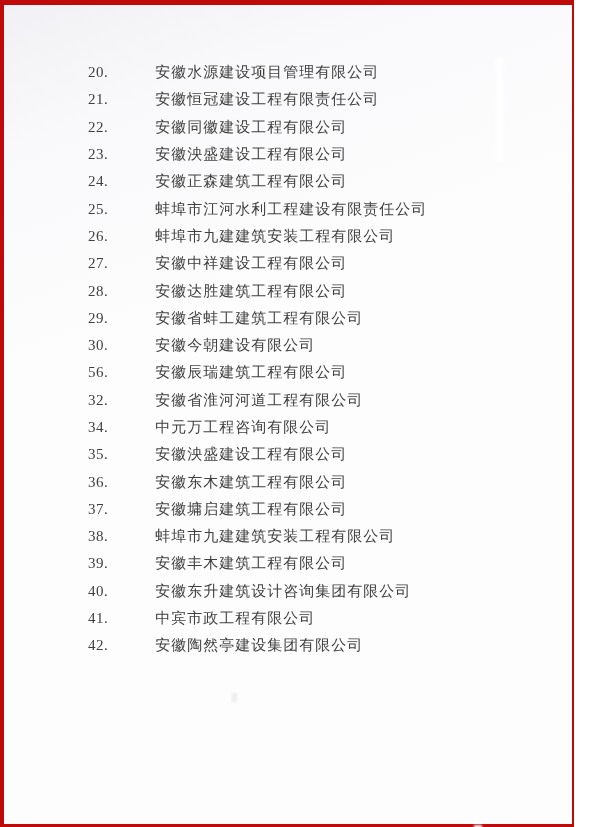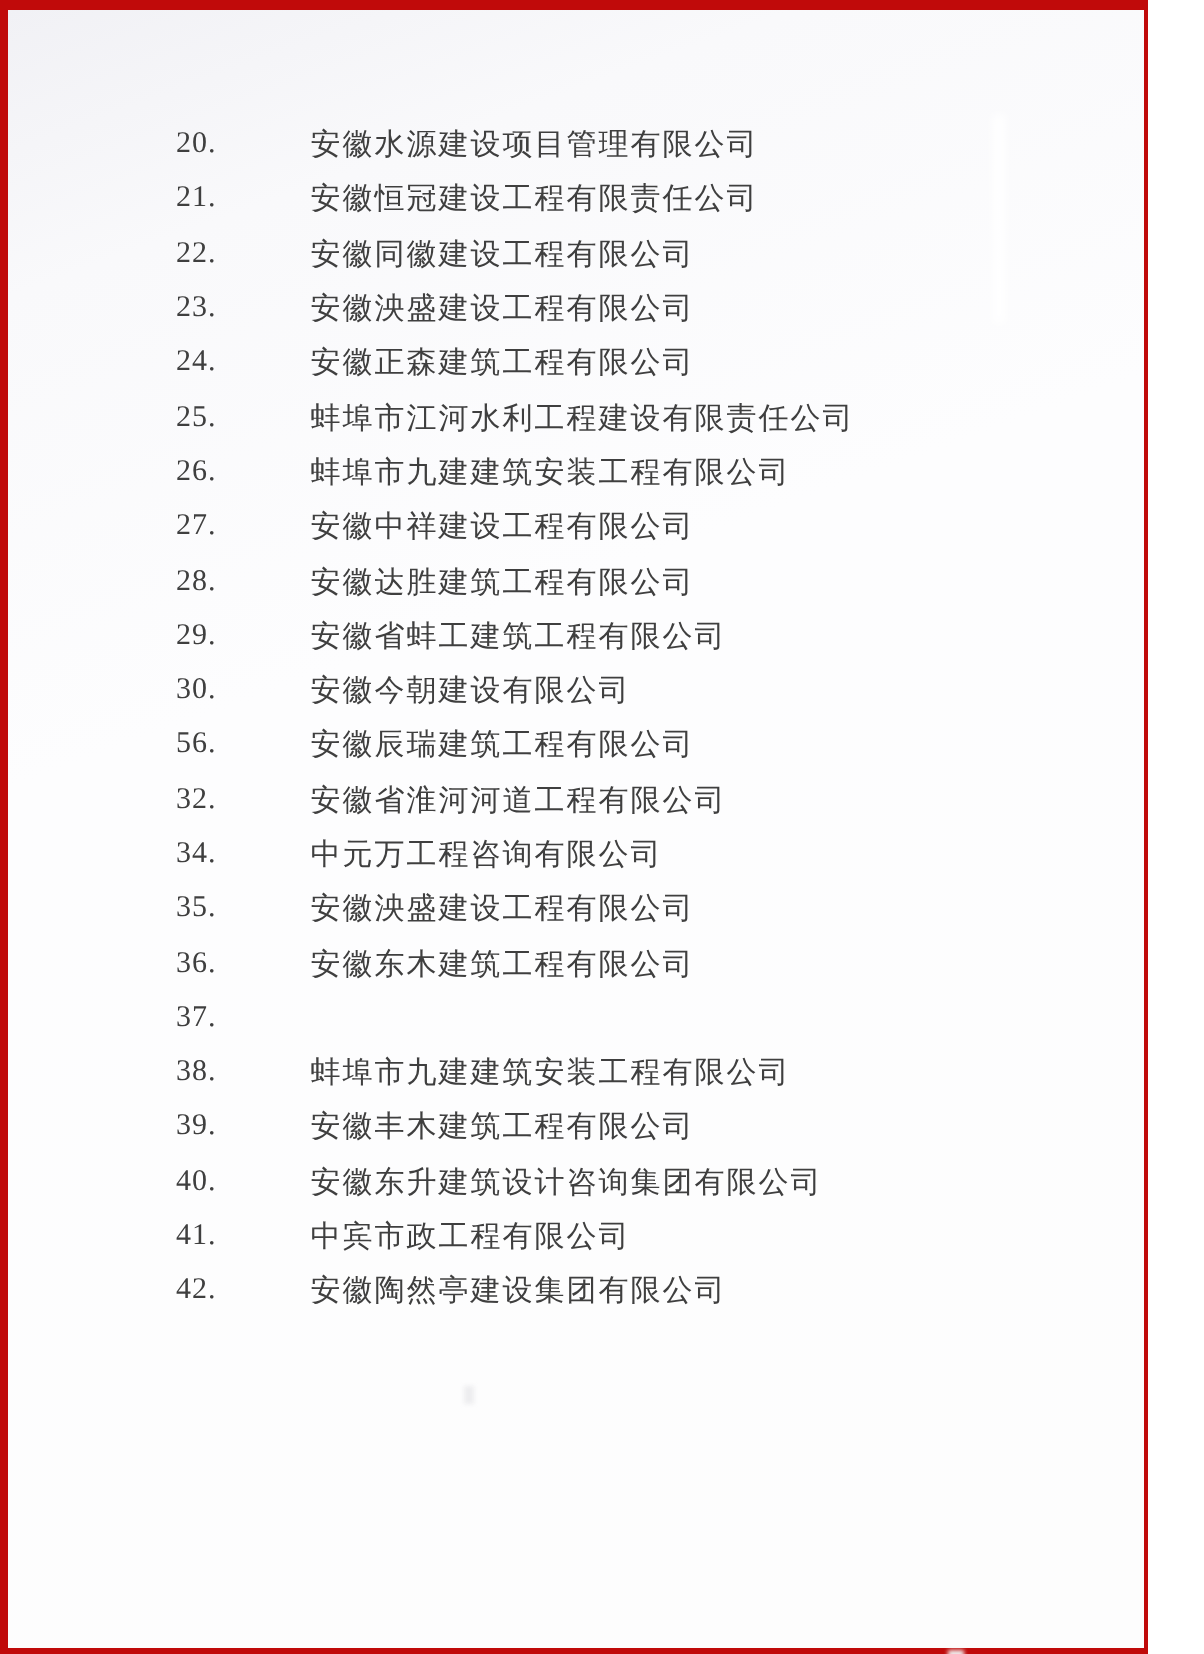--- a/index.html
+++ b/index.html
@@ -150,20 +150,21 @@
       <div class="row">
         <span class="num">35.</span>
         <span class="cname">安徽泱盛建设工程有限公司</span>
       </div>
       <div class="row">
         <span class="num">36.</span>
         <span class="cname">安徽东木建筑工程有限公司</span>
       </div>
       <div class="row">
         <span class="num">37.</span>
+        <span class="cname">安徽墉启建筑工程有限公司</span>
       </div>
       <div class="row">
         <span class="num">38.</span>
         <span class="cname">蚌埠市九建建筑安装工程有限公司</span>
       </div>
       <div class="row">
         <span class="num">39.</span>
         <span class="cname">安徽丰木建筑工程有限公司</span>
       </div>
       <div class="row">

